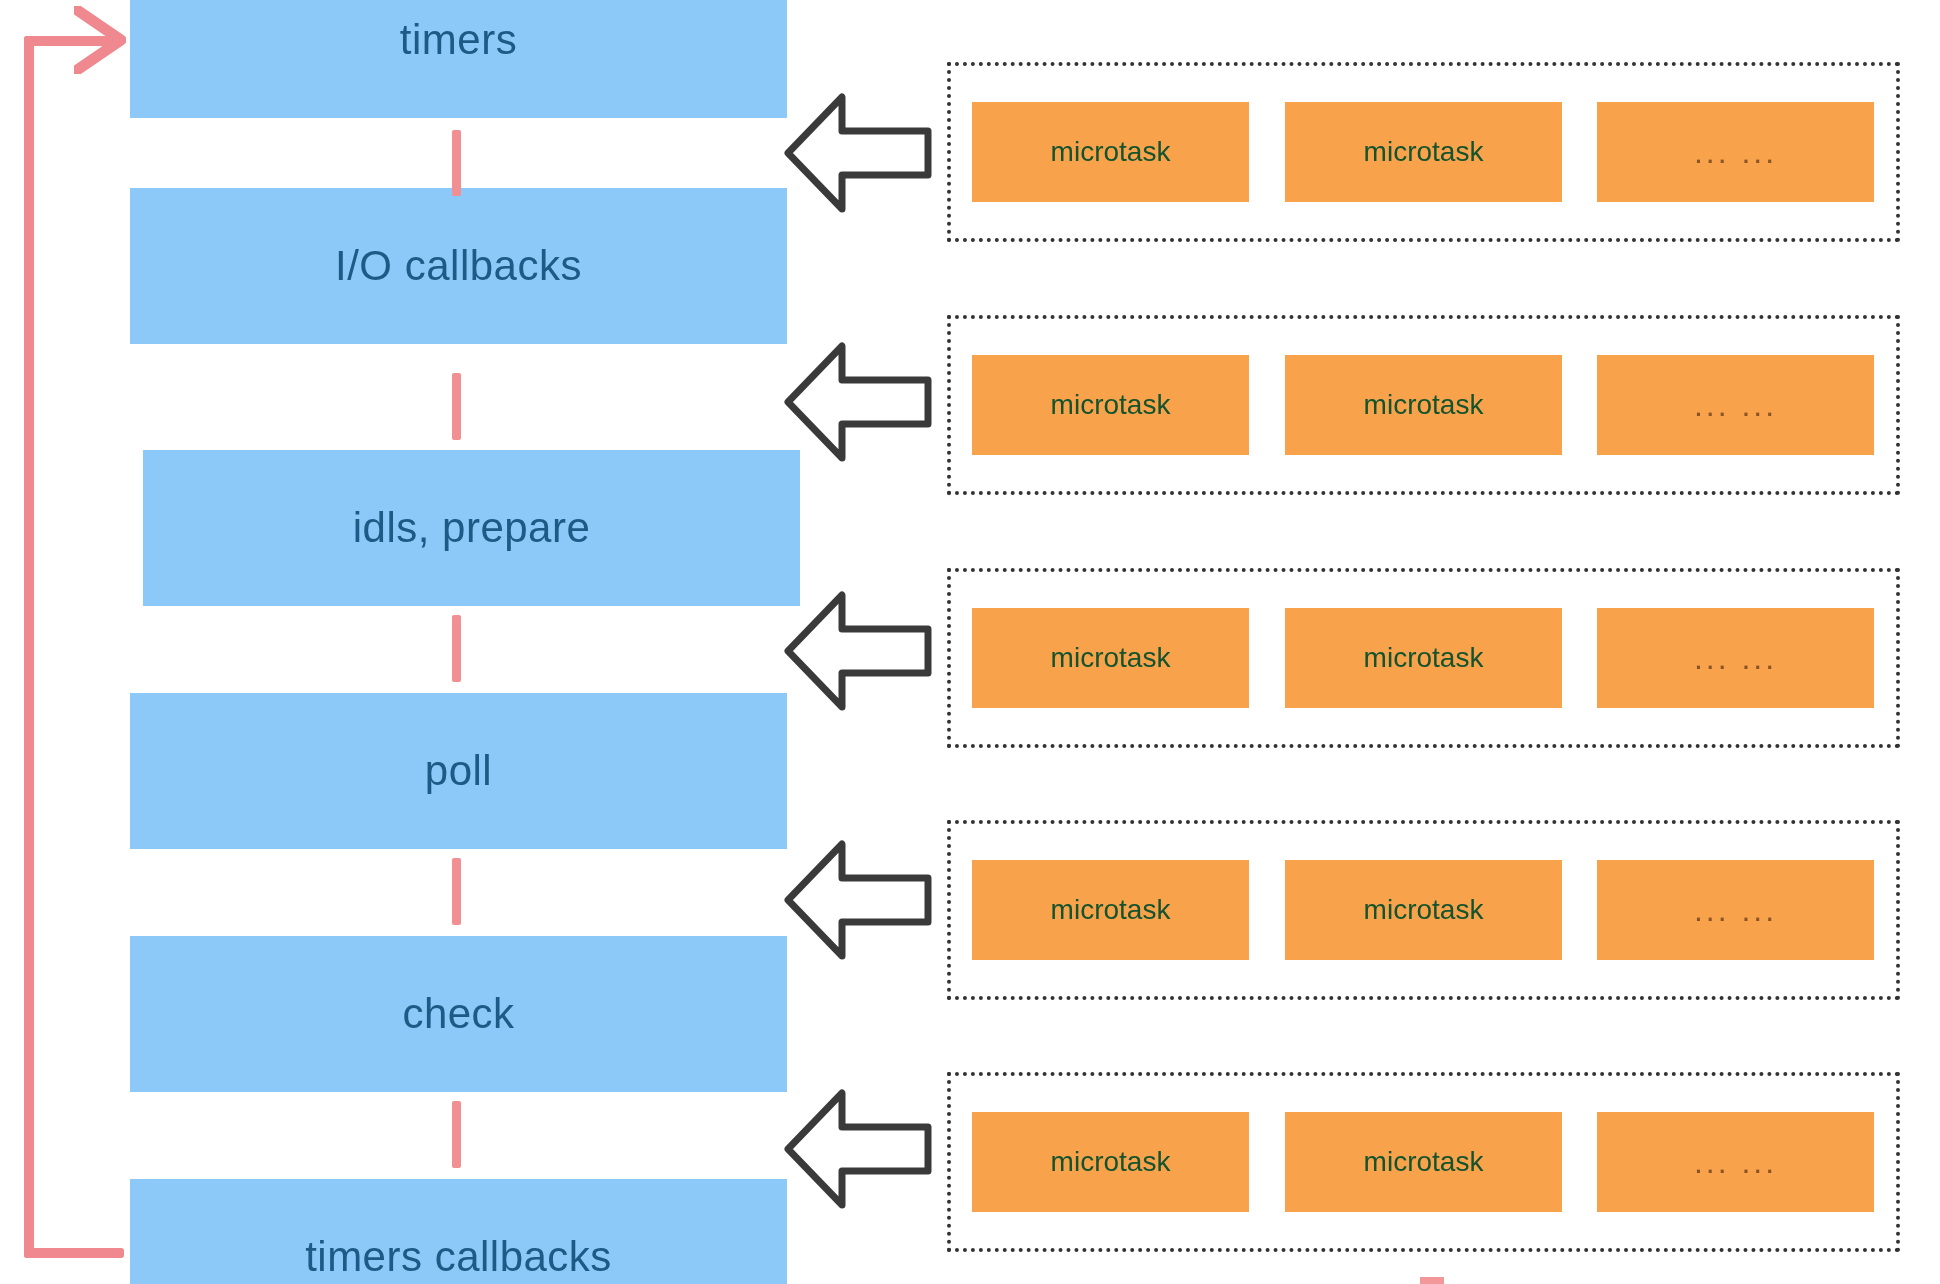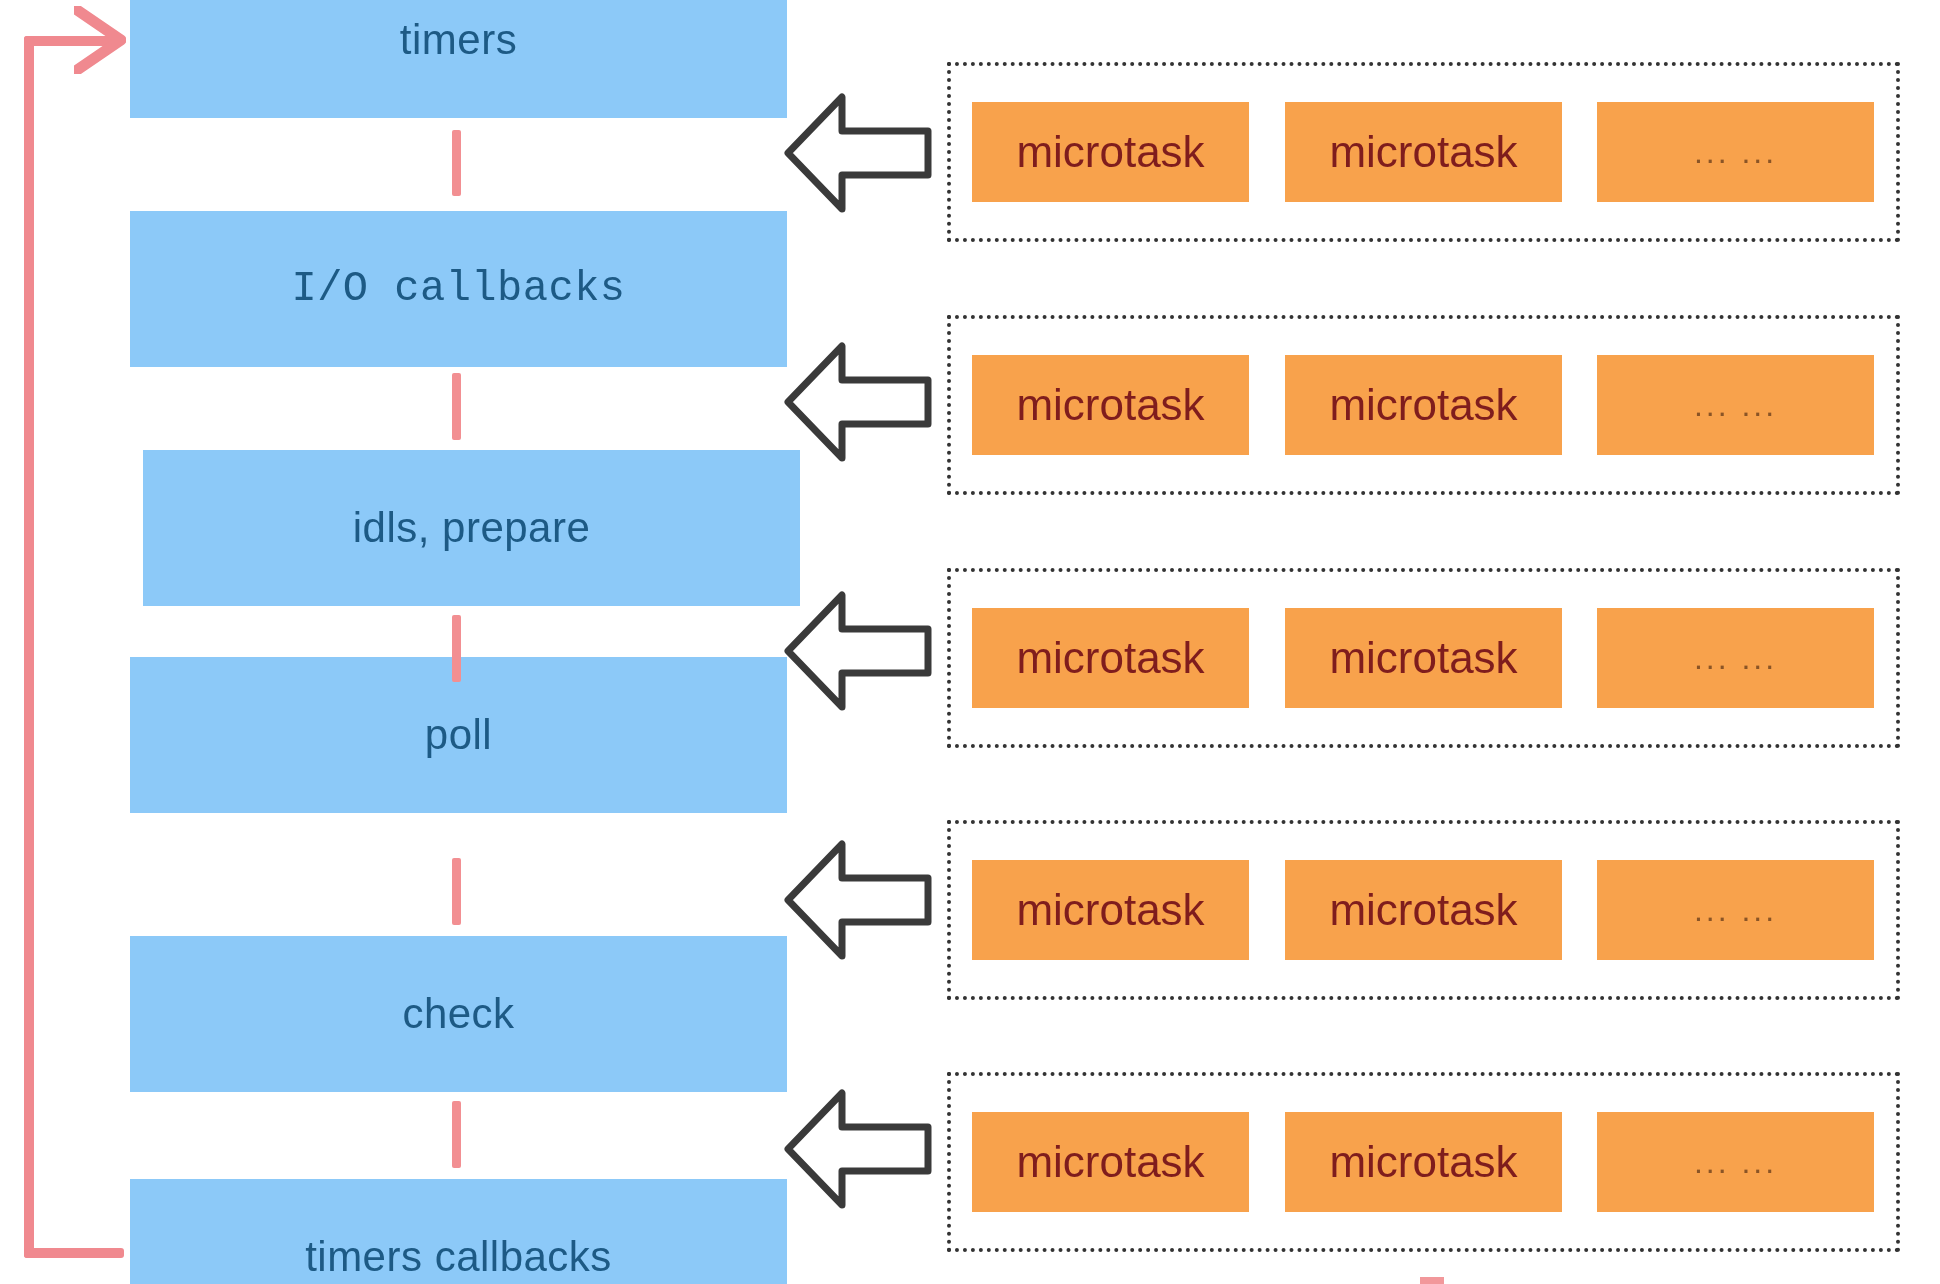--- a/index.html
+++ b/index.html
@@ -20,23 +20,23 @@
   
   .loop-seg{position:absolute;background:#f0898f;border-radius:3px;}
   .loop-head{position:absolute;left:74px;top:6px;width:52px;height:68px;}
   
   .mtrow{
     position:absolute;left:947px;width:953px;height:180px;
     border:4px dotted #333333;box-sizing:border-box;
   }
   .task{
     position:absolute;top:36px;width:277px;height:100px;
-    background:#f8a24c;color:#7f1d1d;
+    background:#f8a24c;color:#14532d;
     display:flex;align-items:center;justify-content:center;
-    font-size:44px;
+    font-size:28px;
   }
   .task.t1{left:21px;}
   .task.t2{left:334px;}
   .task.t3{left:646px;font-size:32px;letter-spacing:3px;color:#8a5426;}
   
   .flow-arrow{position:absolute;left:784px;width:148px;height:124px;}
   
   .pink-tick{position:absolute;left:1420px;top:1277px;width:24px;height:7px;background:#f2989b;}
 </style>
 </head>
@@ -47,27 +47,27 @@
   <div class="loop-seg" style="left:24px;top:36px;width:88px;height:10px;"></div>
   <div class="loop-seg" style="left:24px;top:36px;width:10px;height:1222px;"></div>
   <div class="loop-seg" style="left:24px;top:1248px;width:100px;height:10px;"></div>
   <svg class="loop-head" viewBox="0 0 52 68">
     <polyline points="3,4 47,34 3,64" fill="none" stroke="#f0898f" stroke-width="11" stroke-linecap="round" stroke-linejoin="round"></polyline>
   </svg>
 
   <div class="phase" style="top:-38px;">
     <span>timers</span>
   </div>
-  <div class="phase" style="top:211px;font-family:Liberation Mono, monospace;">
+  <div class="phase" style="top:188px;">
     <span>I/O callbacks</span>
   </div>
   <div class="phase" style="top:450px;margin-left:13px;">
     <span>idls, prepare</span>
   </div>
-  <div class="phase" style="top:657px;">
+  <div class="phase" style="top:693px;">
     <span>poll</span>
   </div>
   <div class="phase" style="top:936px;">
     <span>check</span>
   </div>
   <div class="phase" style="top:1179px;">
     <span>timers callbacks</span>
   </div>
 
   <div class="conn" style="top:130px;height:66px;"></div>

